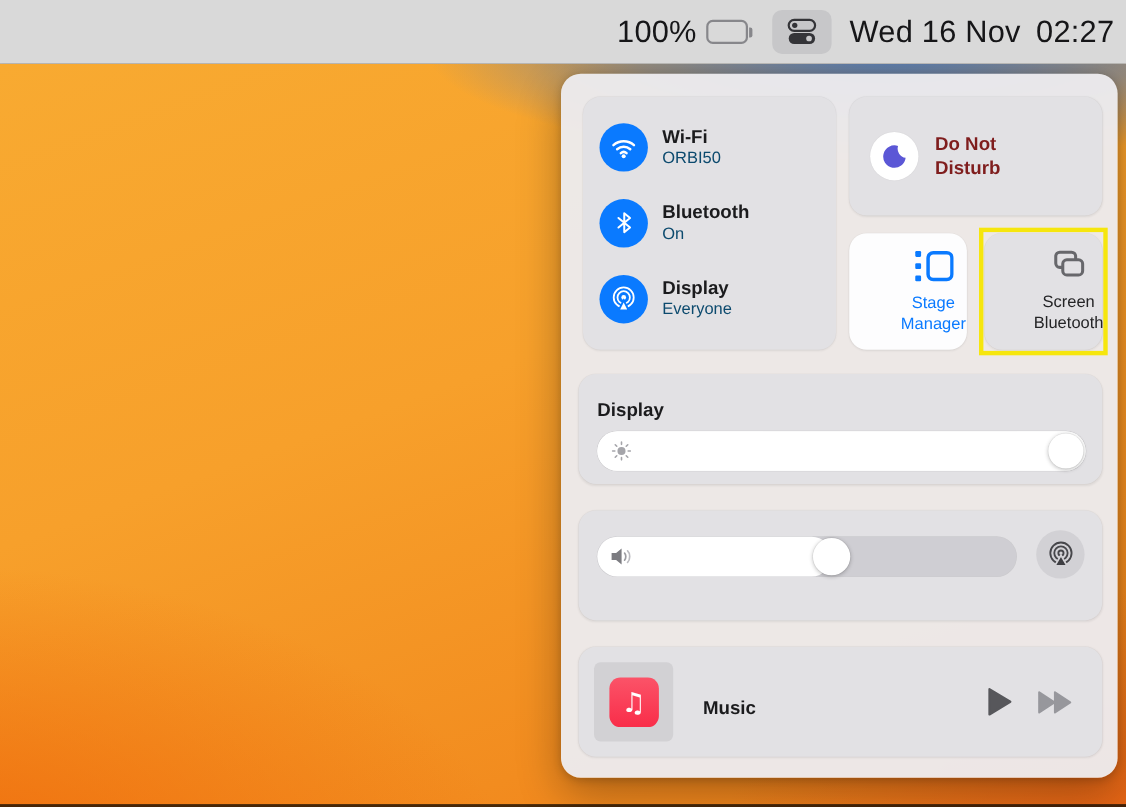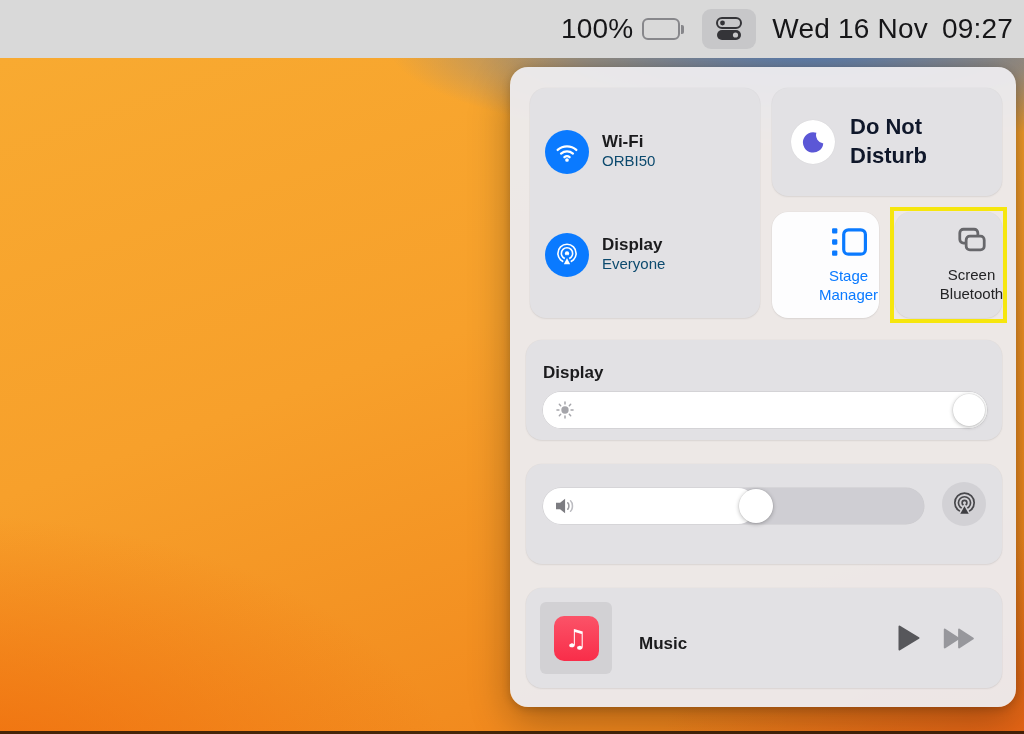--- a/index.html
+++ b/index.html
@@ -41,21 +41,21 @@
                        display:flex; flex-direction:column; justify-content:space-around; padding:12px 0 12px 15px; }
   .conn-row { display:flex; align-items:center; gap:13px; }
   .blue-circle { width:44px; height:44px; border-radius:50%; background:#0a7aff; flex:0 0 auto;
                  display:flex; align-items:center; justify-content:center; }
   .conn-title { font-size:17px; font-weight:700; color:#1b1b1d; line-height:1.2; }
   .conn-sub { font-size:15px; color:#0c4a6e; line-height:1.25; }
 
   .card-dnd { left:262px; top:21px; width:230px; height:108px; display:flex; align-items:center; padding-left:19px; gap:15px; }
   .white-circle { width:44px; height:44px; border-radius:50%; background:#fff; flex:0 0 auto;
                   display:flex; align-items:center; justify-content:center; box-shadow:0 0 1px rgba(0,0,0,.12); }
-  .dnd-label { font-size:22px; font-weight:600; color:#0f172a; width:86px; line-height:1.3; }
+  .dnd-label { font-size:17px; font-weight:600; color:#7f1d1d; width:86px; line-height:1.3; }
 
   .tile { display:flex; flex-direction:column; align-items:center; justify-content:center; gap:9px; text-align:center;padding-left:46px; }
   .tile-stage { left:262px; top:145px; width:107px; height:106px; }
   .tile-mirror { left:385px; top:145px; width:107px; height:106px; }
   .tile-mirror::after { content:""; position:absolute; inset:-5px; border:4px solid #f6e60d; pointer-events:none; }
   .tile-label { font-size:15px; line-height:1.25; font-weight:500; width:82px; }
   .tile-stage .tile-label { color:#0a7aff; width:72px; }
   .tile-mirror .tile-label { color:#242426; }
 
   .wide-card { left:16px; width:476px; height:100px; padding:13px 16px 0 17px; }
@@ -97,40 +97,51 @@
     </span>
     <span class="cc-button">
       <svg viewBox="0 0 30 26" width="30" height="26">
         <rect x="3" y="2" width="24" height="10" rx="5" stroke="#343438" stroke-width="2" fill="none"></rect>
         <circle cx="8.5" cy="7" r="2.4" fill="#343438"></circle>
         <rect x="3" y="14" width="24" height="10" rx="5" fill="#343438"></rect>
         <circle cx="21.5" cy="19" r="2.6" fill="#c7c7c9"></circle>
       </svg>
     </span>
     <span class="mb-text mb-date">Wed 16 Nov</span>
-    <span class="mb-text">09:27</span>
+    <span class="mb-text">02:27</span>
   </div>
 
   <div class="wallpaper"></div>
 
   <div class="panel">
 
     <div class="card card-connectivity">
       <div class="conn-row">
         <span class="blue-circle">
           <svg viewBox="0 0 24 24" width="26" height="26">
             <path d="M3.4 10.1 C8.2 5.8 15.8 5.8 20.6 10.1" stroke="#fff" stroke-width="2.1" fill="none" stroke-linecap="round"></path>
             <path d="M6.5 13.5 C9.7 10.8 14.3 10.8 17.5 13.5" stroke="#fff" stroke-width="2.1" fill="none" stroke-linecap="round"></path>
             <path d="M9.6 16.8 C11 15.6 13 15.6 14.4 16.8" stroke="#fff" stroke-width="2.1" fill="none" stroke-linecap="round"></path>
             <circle cx="12" cy="19.4" r="1.7" fill="#fff"></circle>
           </svg>
         </span>
         <span>
           <span class="conn-title">Wi-Fi</span>
           <span class="conn-sub" style="display:block">ORBI50</span>
+        </span>
+      </div>
+      <div class="conn-row">
+        <span class="blue-circle">
+          <svg viewBox="0 0 24 24" width="23" height="23">
+            <path d="M6.5 7.5 L17.5 16.5 L12 21 L12 3 L17.5 7.5 L6.5 16.5" stroke="#fff" stroke-width="1.9" fill="none" stroke-linejoin="round" stroke-linecap="round"></path>
+          </svg>
+        </span>
+        <span>
+          <span class="conn-title">Bluetooth</span>
+          <span class="conn-sub" style="display:block">On</span>
         </span>
       </div>
       <div class="conn-row">
         <span class="blue-circle">
           <svg viewBox="0 0 24 24" width="26" height="26">
             <circle cx="12" cy="10.5" r="2" fill="#fff"></circle>
             <circle cx="12" cy="10.5" r="5.2" stroke="#fff" stroke-width="1.5" fill="none"></circle>
             <circle cx="12" cy="10.5" r="8.4" stroke="#fff" stroke-width="1.5" fill="none"></circle>
             <path d="M12 13 L16.2 21.4 L7.8 21.4 Z" fill="#fff" stroke="#0a7aff" stroke-width="1.6"></path>
           </svg>

